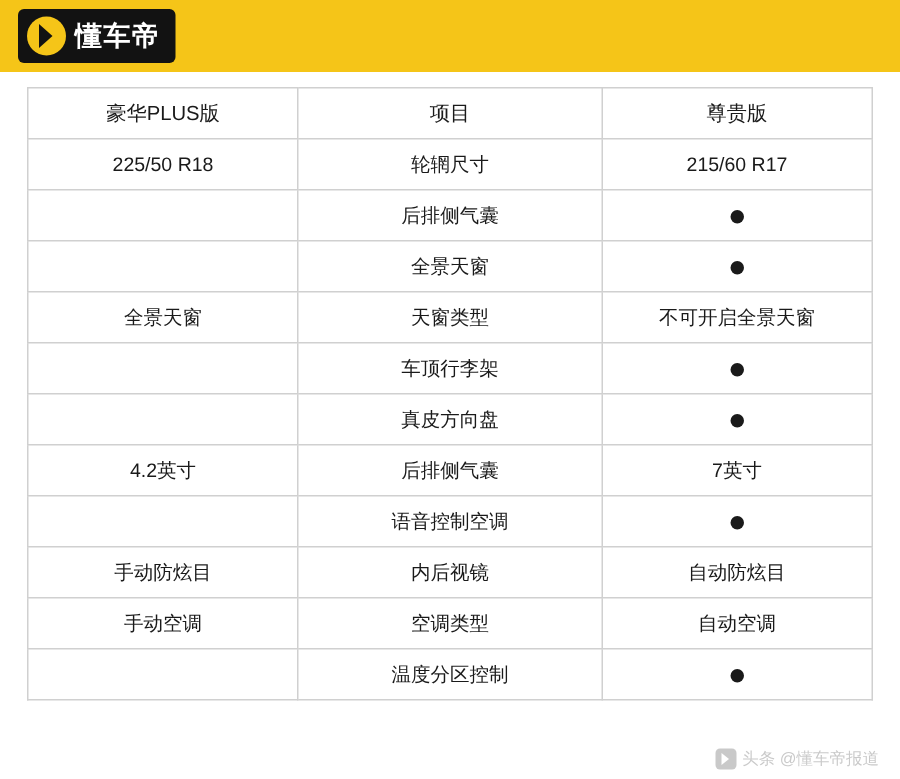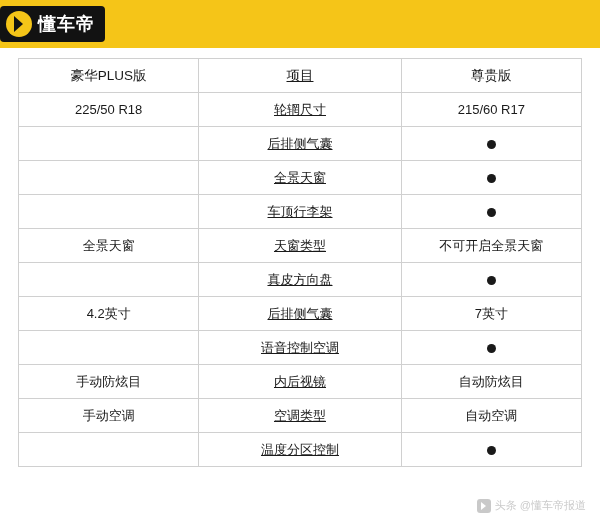--- a/index.html
+++ b/index.html
@@ -35,20 +35,21 @@
   }
   .brand {
     display: flex;
     align-items: center;
     background: #121212;
     height: 36px;
     border-radius: 4px;
     padding: 0 10px 0 6px;
     margin-right: 10px;
     gap: 6px;
+    margin-left: 12px;
   }
   .brand-logo {
     width: 26px;
     height: 26px;
     border-radius: 50%;
     background: #f5c518;
     position: relative;
     flex: none;
   }
   .brand-logo::after {
@@ -89,21 +90,21 @@
     color: #1a1a1a;
     padding: 0 2px;
     white-space: nowrap;
     overflow: hidden;
     margin-left: 32px;
   }
   table.spec tr.head td {
     font-size: 13.5px;
   }
   td.col-left, td.col-right { width: 32%; }
-  td.col-mid { width: 36%; text-decoration: underline; }
+  td.col-mid { width: 36%; }
   .dot {
     display: inline-block;
     width: 9px;
     height: 9px;
     border-radius: 50%;
     background: #1a1a1a;
     vertical-align: middle;
   }
 
   
@@ -167,28 +168,28 @@
           <td class="col-left"></td>
           <td class="col-mid">后排侧气囊</td>
           <td class="col-right"><span class="dot"></span></td>
         </tr>
         <tr>
           <td class="col-left"></td>
           <td class="col-mid">全景天窗</td>
           <td class="col-right"><span class="dot"></span></td>
         </tr>
         <tr>
-          <td class="col-left"></td>
-          <td class="col-mid">车顶行李架</td>
-          <td class="col-right"><span class="dot"></span></td>
-        </tr>
-        <tr>
           <td class="col-left">全景天窗</td>
           <td class="col-mid">天窗类型</td>
           <td class="col-right">不可开启全景天窗</td>
+        </tr>
+        <tr>
+          <td class="col-left"></td>
+          <td class="col-mid">车顶行李架</td>
+          <td class="col-right"><span class="dot"></span></td>
         </tr>
         <tr>
           <td class="col-left"></td>
           <td class="col-mid">真皮方向盘</td>
           <td class="col-right"><span class="dot"></span></td>
         </tr>
         <tr>
           <td class="col-left">4.2英寸</td>
           <td class="col-mid">后排侧气囊</td>
           <td class="col-right">7英寸</td>

